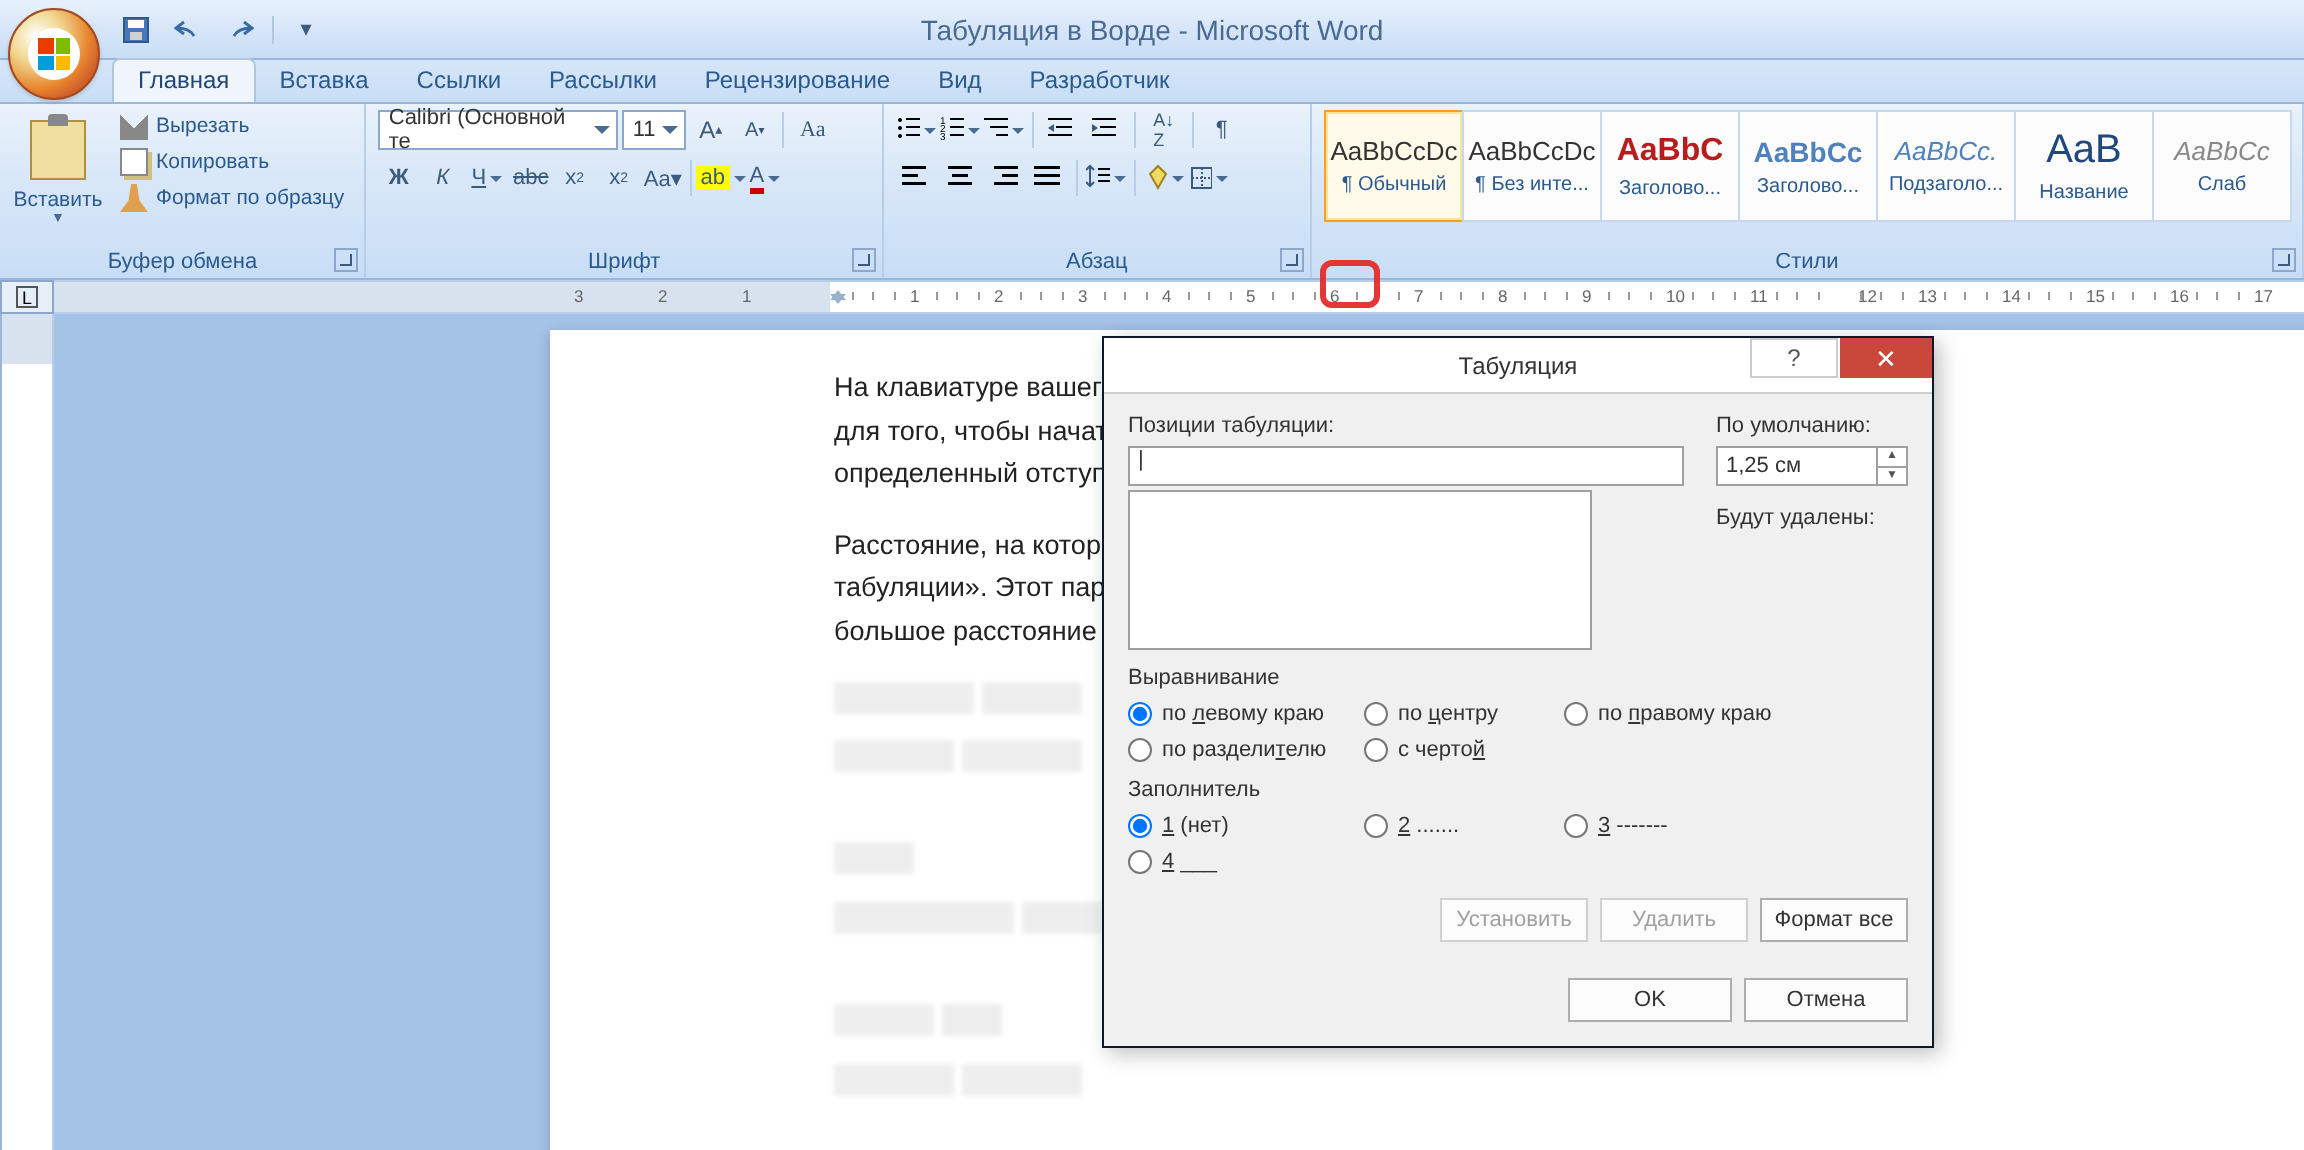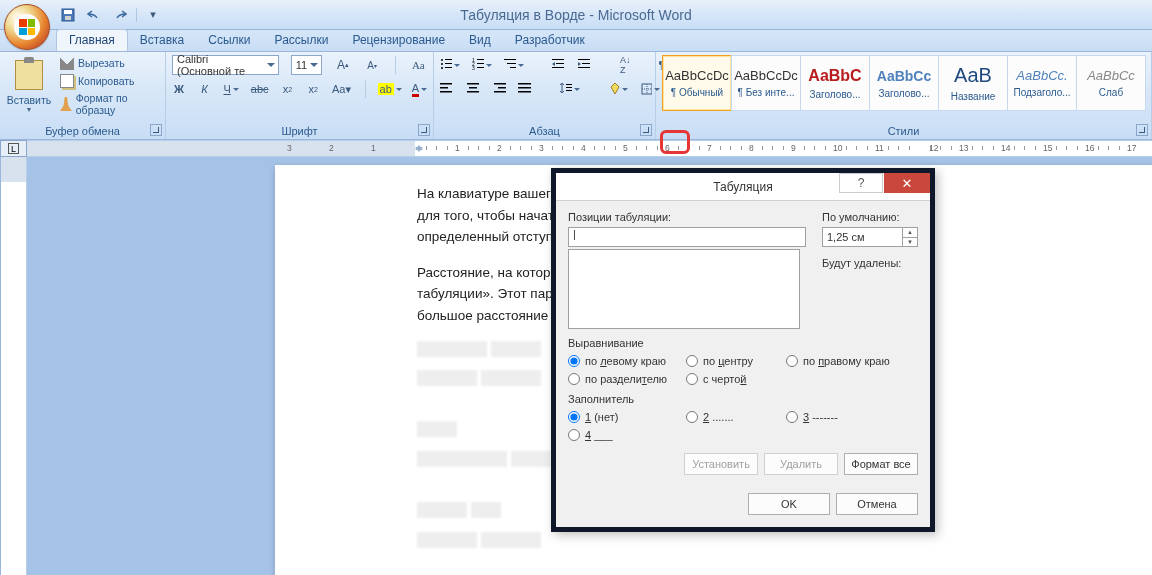--- a/index.html
+++ b/index.html
@@ -32,21 +32,21 @@
 .paste-big { width: 46px; display: flex; flex-direction: column; align-items: center; padding: 4px 2px; border: 1px solid transparent; border-radius: 3px; }
 .paste-icon { width: 28px; height: 30px; background: #f0e0a0; border: 1px solid #b09040; position: relative; }
 .paste-icon::before { content: ''; position: absolute; top: -4px; left: 8px; width: 10px; height: 6px; background: #888; border-radius: 2px 2px 0 0; }
 .small-btn-col { display: flex; flex-direction: column; gap: 2px; }
 .small-btn { display: flex; align-items: center; gap: 4px; padding: 1px 4px; font-size: 10.5px; color: #2b5a8e; cursor: pointer; }
 .small-btn .ico { width: 14px; height: 14px; display: inline-block; }
 .ico-cut { background: linear-gradient(45deg, #888 45%, transparent 45%), linear-gradient(-45deg, #888 45%, transparent 45%); }
 .ico-copy { background: #fff; border: 1px solid #888; box-shadow: 2px 2px 0 #d0c080; }
 .ico-brush { background: #e0a050; clip-path: polygon(40% 0, 60% 0, 70% 60%, 100% 100%, 0 100%, 30% 60%); }
 
-.font-row { display: flex; align-items: center; gap: 12px; margin-bottom: 4px; }
+.font-row { display: flex; align-items: center; gap: 2px; margin-bottom: 4px; }
 .combo { background: #fff; border: 1px solid #8ba8cc; height: 20px; font-size: 11px; padding: 0 14px 0 4px; position: relative; display: flex; align-items: center; color: #333; }
 .combo::after { content: ''; position: absolute; right: 3px; top: 7px; border: 4px solid transparent; border-top-color: #4a6a92; }
 .fname { width: 120px; }
 .fsize { width: 32px; }
 .rbtn2 { width: 20px; height: 20px; display: flex; align-items: center; justify-content: center; font-size: 11px; color: #3b5a7d; }
 .rbtn2 svg { width: 14px; height: 14px; }
 .split::after { content: ''; border: 3px solid transparent; border-top-color: #4a6a92; margin-left: 2px; margin-top: 4px; }
 
 .style-gallery { display: flex; }
 .style-item { width: 70px; height: 56px; border: 1px solid #c5d8ee; background: #fcfcfc; display: flex; flex-direction: column; align-items: center; justify-content: center; margin-right: -1px; }
@@ -72,21 +72,21 @@
 .vruler { position: absolute; top: 157px; left: 0; width: 27px; bottom: 0; background: #fff; border-left: 1px solid #9ab7db; border-right: 1px solid #b7cee9; }
 .vruler-gray { background: #d8e2ef; height: 25px; }
 
 .canvas { position: absolute; top: 157px; left: 27px; right: 0; bottom: 0; background: #a5c2e7; overflow: hidden; }
 .page { position: absolute; top: 8px; left: 248px; width: 900px; height: 600px; background: #fff; box-shadow: 0 2px 6px rgba(0,0,0,0.2); padding: 18px 142px; }
 .doc-text { font-family: Calibri, sans-serif; font-size: 13.5px; color: #222; line-height: 1.6; }
 .doc-text p { margin-bottom: 14px; }
 .redact-block { margin-top: 4px; }
 .redact { height: 16px; background: #eee; margin-bottom: 7px; filter: blur(1px); display: inline-block; }
 
-.dialog { position: absolute; top: 168px; left: 551px; width: 384px; background: #f0f0f0; border: 5px solid #0f172a; box-shadow: 3px 3px 10px rgba(0,0,0,0.25); z-index: 50; }
+.dialog { position: absolute; top: 168px; left: 551px; width: 416px; background: #f0f0f0; border: 1px solid #0f172a; box-shadow: 3px 3px 10px rgba(0,0,0,0.25); z-index: 50; }
 .dlg-title { height: 28px; background: #fff; display: flex; align-items: center; justify-content: center; border-bottom: 1px solid #d0d0d0; position: relative; }
 .dlg-title span { font-size: 12px; color: #333; }
 .dlg-help { position: absolute; right: 47px; top: 0; width: 44px; height: 20px; background: #fff; border: 1px solid #ccc; display: flex; align-items: center; justify-content: center; font-size: 12px; color: #555; }
 .dlg-close { position: absolute; right: 0; top: 0; width: 46px; height: 20px; background: #c9483b; color: #fff; display: flex; align-items: center; justify-content: center; font-size: 13px; }
 .dlg-body { padding: 10px 12px 8px; font-size: 11px; color: #333; }
 .dlg-row1 { display: flex; gap: 16px; margin-bottom: 3px; }
 .dlg-col-l { flex: 1; }
 .dlg-col-r { width: 96px; }
 .dlg-label { font-size: 11px; margin-bottom: 4px; }
 .dlg-input { width: 100%; height: 20px; background: #fff; border: 1px solid #a0a0a0; padding: 0 4px; font-size: 11px; }
@@ -351,26 +351,26 @@
         </div>
       <div class="style-item">
           <div class="style-prev" style="color:#b91c1c;font-size:16px;font-weight:bold">AaBbC</div>
           <div class="style-name">Заголово...</div>
         </div>
       <div class="style-item">
           <div class="style-prev" style="color:#4f81bd;font-size:14px;font-weight:bold">AaBbCc</div>
           <div class="style-name">Заголово...</div>
         </div>
       <div class="style-item">
+          <div class="style-prev" style="color:#4f81bd;font-style:italic;font-size:13px">AaBbCc.</div>
+          <div class="style-name">Подзаголо...</div>
+        </div>
+      <div class="style-item">
           <div class="style-prev" style="color:#1f497d;font-size:20px">AaB</div>
           <div class="style-name">Название</div>
-        </div>
-      <div class="style-item">
-          <div class="style-prev" style="color:#4f81bd;font-style:italic;font-size:13px">AaBbCc.</div>
-          <div class="style-name">Подзаголо...</div>
         </div>
       <div class="style-item">
           <div class="style-prev" style="color:#888;font-style:italic">AaBbCc</div>
           <div class="style-name">Слаб</div>
         </div>
     </div>
     <div class="group-label">Стили</div>
     <div class="launcher"></div>
   </div>
 </div>

